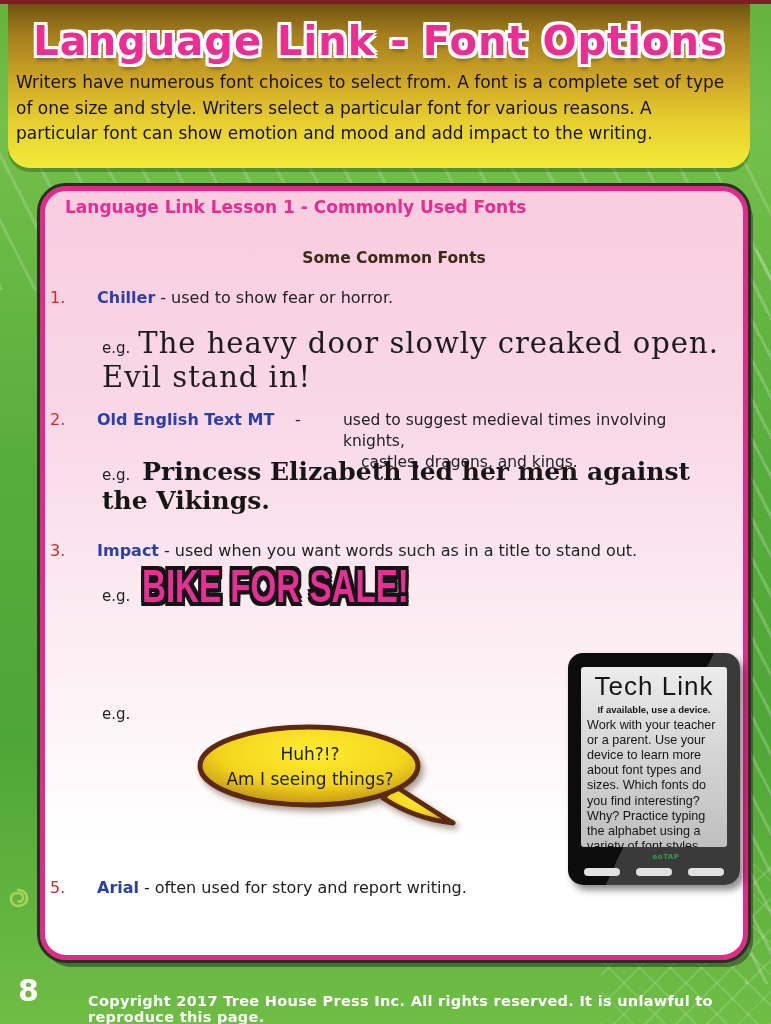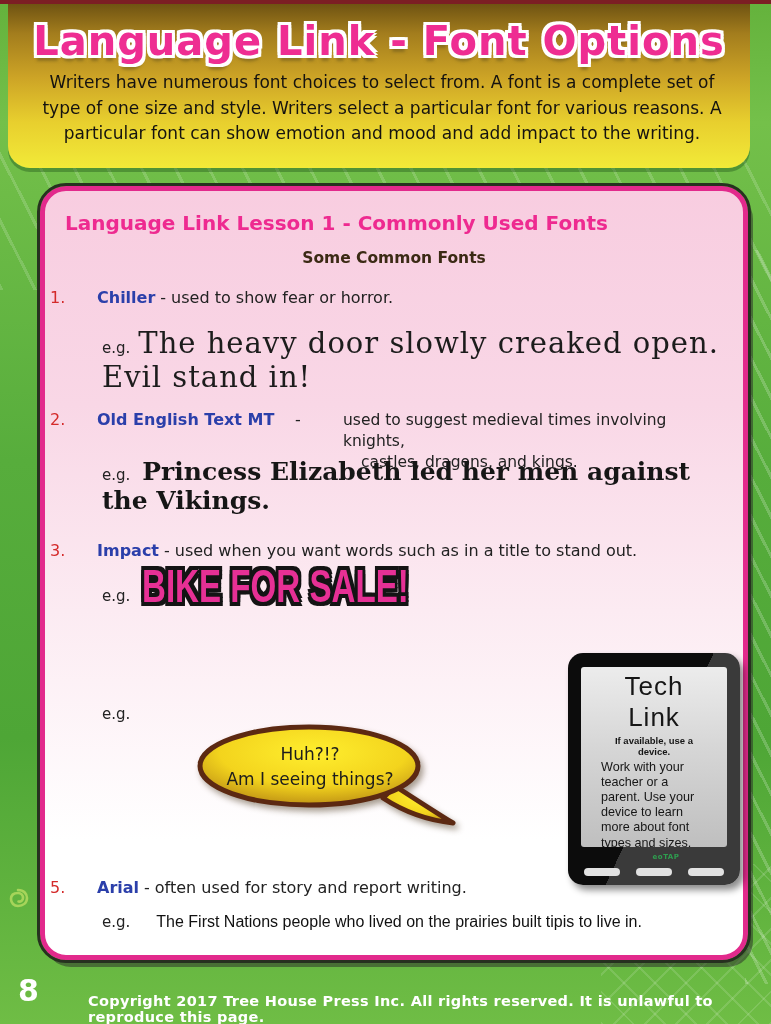--- a/index.html
+++ b/index.html
@@ -24,30 +24,30 @@
     background:linear-gradient(180deg,#6f5312 0%,#a37d1d 18%,#cda426 45%,#e8cf2e 72%,#f2ea38 100%);
     box-shadow:0 4px 0 rgba(20,70,20,.35);
   }
   .title{
     display:block;text-align:center;margin-top:14px;
     font-size:40px;font-weight:700;letter-spacing:1px;color:#ee2d92;
     text-shadow:-3px -3px 0 #fff,3px -3px 0 #fff,-3px 3px 0 #fff,3px 3px 0 #fff,
       -3px 0 0 #fff,3px 0 0 #fff,0 -3px 0 #fff,0 3px 0 #fff,0 6px 3px rgba(110,90,30,.55);
   }
   .intro{
-    margin:6px 22px 0 28px;font-size:17px;line-height:1.5;color:#151310;font-weight:500;text-align:center;
+    margin:6px 22px 0 8px;font-size:17px;line-height:1.5;color:#151310;font-weight:500;
   }
   
   .panel{
     position:absolute;left:40px;top:186px;width:698px;height:764px;z-index:2;
     border:5px solid #e22a8c;outline:3px solid #26321f;border-radius:26px;
     background:linear-gradient(180deg,#f8cde0 0%,#f9d7e6 28%,#fcebf2 55%,#ffffff 85%);
     box-shadow:5px 7px 0 rgba(40,40,40,.5);
   }
-  .lesson-heading{position:absolute;left:20px;top:20px;font-size:20px;font-weight:700;color:#ee2a90;text-align:right;}
+  .lesson-heading{position:absolute;left:20px;top:6px;font-size:17px;font-weight:700;color:#ee2a90;text-align:right;}
   .subheading{position:absolute;left:0;right:0;top:58px;text-align:center;font-size:15.5px;font-weight:700;color:#3b2a14;}
   .row{position:absolute;left:5px;right:12px;font-size:16px;color:#222;}
   .num{display:inline-block;width:47px;color:#d42a2a;font-weight:500;}
   .fname{color:#2b3faa;font-weight:700;}
   .sep{margin:0 5px;color:#222;}
   .egrow{position:absolute;left:57px;font-size:15px;color:#222;}
   .eg-label{font-size:15px;color:#222;}
   .ex-chiller{font-family:"DejaVu Serif",serif;font-size:29px;color:#1c1c1c;margin-left:8px;letter-spacing:1px;}
   .ex-oldeng{font-family:"DejaVu Serif",serif;font-weight:700;font-size:25px;color:#161616;margin-left:12px;}
   .ex-impact{
@@ -66,21 +66,21 @@
   .bubble-text{position:absolute;left:0px;top:18px;width:230px;text-align:center;font-size:17px;color:#1d1d1d;line-height:1.45;}
   
   .tablet{
     position:absolute;left:523px;top:462px;width:172px;height:232px;border-radius:15px;
     background:linear-gradient(115deg,#0c0c0c 0 52%,#3a3a3a 52%);
     box-shadow:4px 5px 7px rgba(0,0,0,.45);
   }
   .screen{
     position:absolute;left:13px;right:13px;top:14px;bottom:38px;border-radius:3px;
     background:linear-gradient(180deg,#ececec 0%,#d6d6d6 45%,#bfbfbf 100%);
-    padding:4px 20px;box-sizing:border-box;overflow:hidden;
+    padding:4px 6px;box-sizing:border-box;overflow:hidden;
     font-family:"Liberation Sans",sans-serif;color:#161616;
   }
   .tl-title{text-align:center;font-size:26px;letter-spacing:1px;}
   .tl-sub{text-align:center;font-size:9.5px;font-weight:700;margin-top:2px;}
   .tl-body{font-size:12.6px;line-height:1.2;margin-top:3px;}
   .tl-logo{position:absolute;left:0;right:0;bottom:24px;text-align:center;font-size:7px;font-weight:700;color:#2e9e4f;letter-spacing:.5px;padding-left:24px;}
   .tab-buttons{position:absolute;left:0;right:0;bottom:9px;display:flex;justify-content:space-evenly;}
   .tab-btn{width:36px;height:8px;border-radius:4px;background:#e2e2e2;}
   
   .page-num{position:absolute;left:18px;top:973px;font-size:30px;font-weight:700;color:#ffffff;z-index:2;}
@@ -164,23 +164,20 @@
       <div class="tab-buttons">
         <div class="tab-btn"></div>
         <div class="tab-btn"></div>
         <div class="tab-btn"></div>
       </div>
     </div>
 
     <div class="row" style="top:687px">
       <span class="num">5.</span><span class="fname">Arial</span><span class="sep">-</span><span class="desc">often used for story and report writing.</span>
     </div>
-    <div class="egrow" style="top:722px">
-      <span class="eg-label">e.g.</span><span class="ex-arial">The First Nations people who lived on the prairies built tipis to live in.</span>
-    </div>
   </div>
 
   <svg class="swirl" width="28" height="28" viewBox="0 0 28 28">
     <path d="M14 6 C 20 6 23 10 23 14 C 23 19 19 22 14 22 C 10 22 7 19 7 15 C 7 11 10 9 14 9 C 17 9 19 11 19 14 C 19 16 17 18 14.5 17.5" fill="none" stroke="#a6d45a" stroke-width="2.6" stroke-linecap="round"></path>
   </svg>
 
   <div class="page-num">8</div>
   <div class="copyright">Copyright 2017 Tree House Press Inc. All rights reserved. It is unlawful to reproduce this page.</div>
 </div>
 

